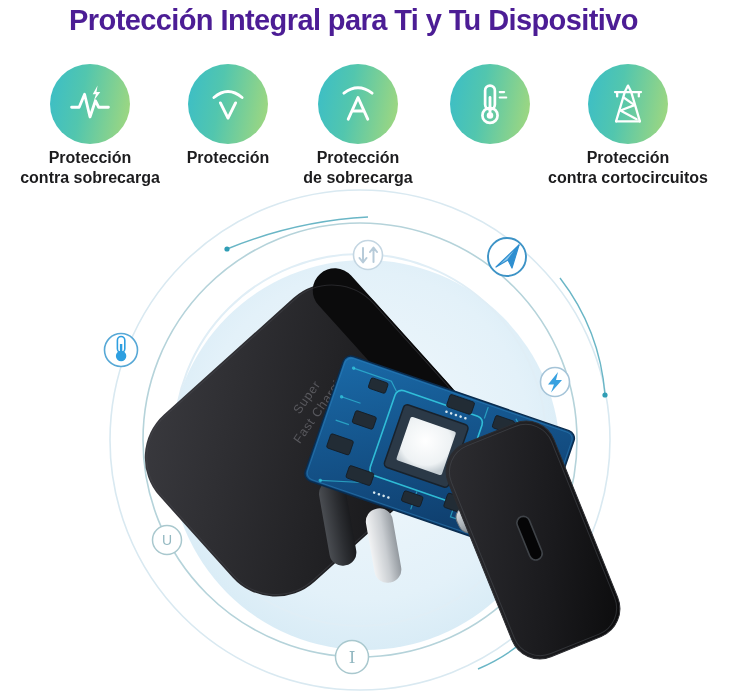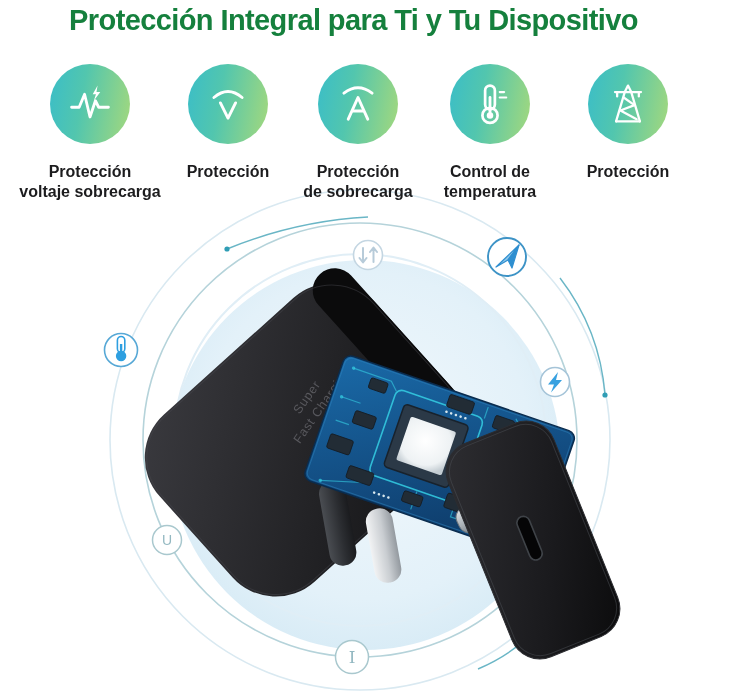--- a/index.html
+++ b/index.html
@@ -3,38 +3,38 @@
 <meta charset="utf-8">
 <style>
   html,body{margin:0;padding:0;background:#ffffff;}
   #stage{
     position:relative;width:731px;height:700px;overflow:hidden;
     background:#ffffff;font-family:"Liberation Sans",sans-serif;
   }
   
   .title{
     position:absolute;top:4px;left:0;width:707px;text-align:center;
-    font-size:29px;font-weight:700;letter-spacing:-0.6px;color:#15803d;
+    font-size:29px;font-weight:700;letter-spacing:-0.6px;color:#4c1d95;
     white-space:nowrap;
   }
   
   .feature{position:absolute;top:64px;text-align:center;}
   .f1{left:8px;width:164px;}
   .f2{left:160px;width:136px;}
   .f3{left:290px;width:136px;}
   .f4{left:420px;width:140px;}
   .f5{left:527px;width:202px;}
   .fcircle{
     width:80px;height:80px;border-radius:50%;margin:0 auto;
     background:linear-gradient(100deg,#3fbfc3 8%,#52c6ae 40%,#9ed780 95%);
     display:flex;align-items:center;justify-content:center;
   }
   .fcircle svg{width:52px;height:52px;display:block;}
   .flabel{
-    margin-top:18px;font-size:16px;font-weight:700;color:#1c1c1e;
+    margin-top:4px;font-size:16px;font-weight:700;color:#1c1c1e;
     line-height:1.22;white-space:nowrap;
   }
   
   #illus{position:absolute;left:0;top:0;width:731px;height:700px;}
   .svgtext{font-family:"Liberation Sans",sans-serif;}
   .serif{font-family:"DejaVu Serif","Liberation Serif",serif;}
 </style>
 </head>
 <body>
 
@@ -232,21 +232,21 @@
 
   <div class="feature f1">
     <div class="fcircle">
       <svg viewBox="0 0 48 48" fill="none" stroke="#ffffff" stroke-width="2.6" stroke-linecap="round" stroke-linejoin="round">
         <polyline points="7,27 14,27 19,15 24,36 29,21 32,27 41,27"></polyline>
         <polygon points="31,7 26.5,15 29.5,15 27.5,21 33.5,13 30,13" fill="#ffffff" stroke="none"></polygon>
       </svg>
     </div>
     <div class="flabel">
       <div>Protección</div>
-      <div>voltaje sobrecarga</div>
+      <div>contra sobrecarga</div>
     </div>
   </div>
 
   <div class="feature f2">
     <div class="fcircle">
       <svg viewBox="0 0 48 48" fill="none" stroke="#ffffff" stroke-width="2.7" stroke-linecap="round" stroke-linejoin="round">
         <path d="M 11 18 Q 24 7 37 18"></path>
         <polyline points="17,23 24,37 31,23"></polyline>
       </svg>
     </div>
@@ -272,38 +272,35 @@
   <div class="feature f4">
     <div class="fcircle">
       <svg viewBox="0 0 48 48" fill="none" stroke="#ffffff" stroke-width="2.5" stroke-linecap="round">
         <rect x="19.5" y="7" width="9" height="22" rx="4.5"></rect>
         <circle cx="24" cy="34.5" r="7"></circle>
         <circle cx="24" cy="34.5" r="3" fill="#ffffff" stroke="none"></circle>
         <line x1="24" y1="32" x2="24" y2="18" stroke-width="2.6"></line>
         <line x1="33" y1="13" x2="37" y2="13" stroke-width="2"></line>
         <line x1="33" y1="18" x2="39" y2="18" stroke-width="2"></line>
       </svg>
-    </div>
-    <div class="flabel">
-      <div>Control de</div>
-      <div>temperatura</div>
     </div>
   </div>
 
   <div class="feature f5">
     <div class="fcircle">
       <svg viewBox="0 0 48 48" fill="none" stroke="#ffffff" stroke-width="2.1" stroke-linecap="round" stroke-linejoin="round">
         <line x1="12" y1="13" x2="36" y2="13"></line>
         <line x1="14" y1="13" x2="14" y2="17"></line>
         <line x1="34" y1="13" x2="34" y2="17"></line>
         <polyline points="21,13 24,7 27,13"></polyline>
         <line x1="21" y1="13" x2="13" y2="40"></line>
         <line x1="27" y1="13" x2="35" y2="40"></line>
         <polyline points="20,18 30,25 17,30 32,38"></polyline>
         <line x1="13" y1="40" x2="35" y2="40"></line>
       </svg>
     </div>
     <div class="flabel">
       <div>Protección</div>
+      <div>contra cortocircuitos</div>
     </div>
   </div>
 
 </div>
 
 </body></html>

